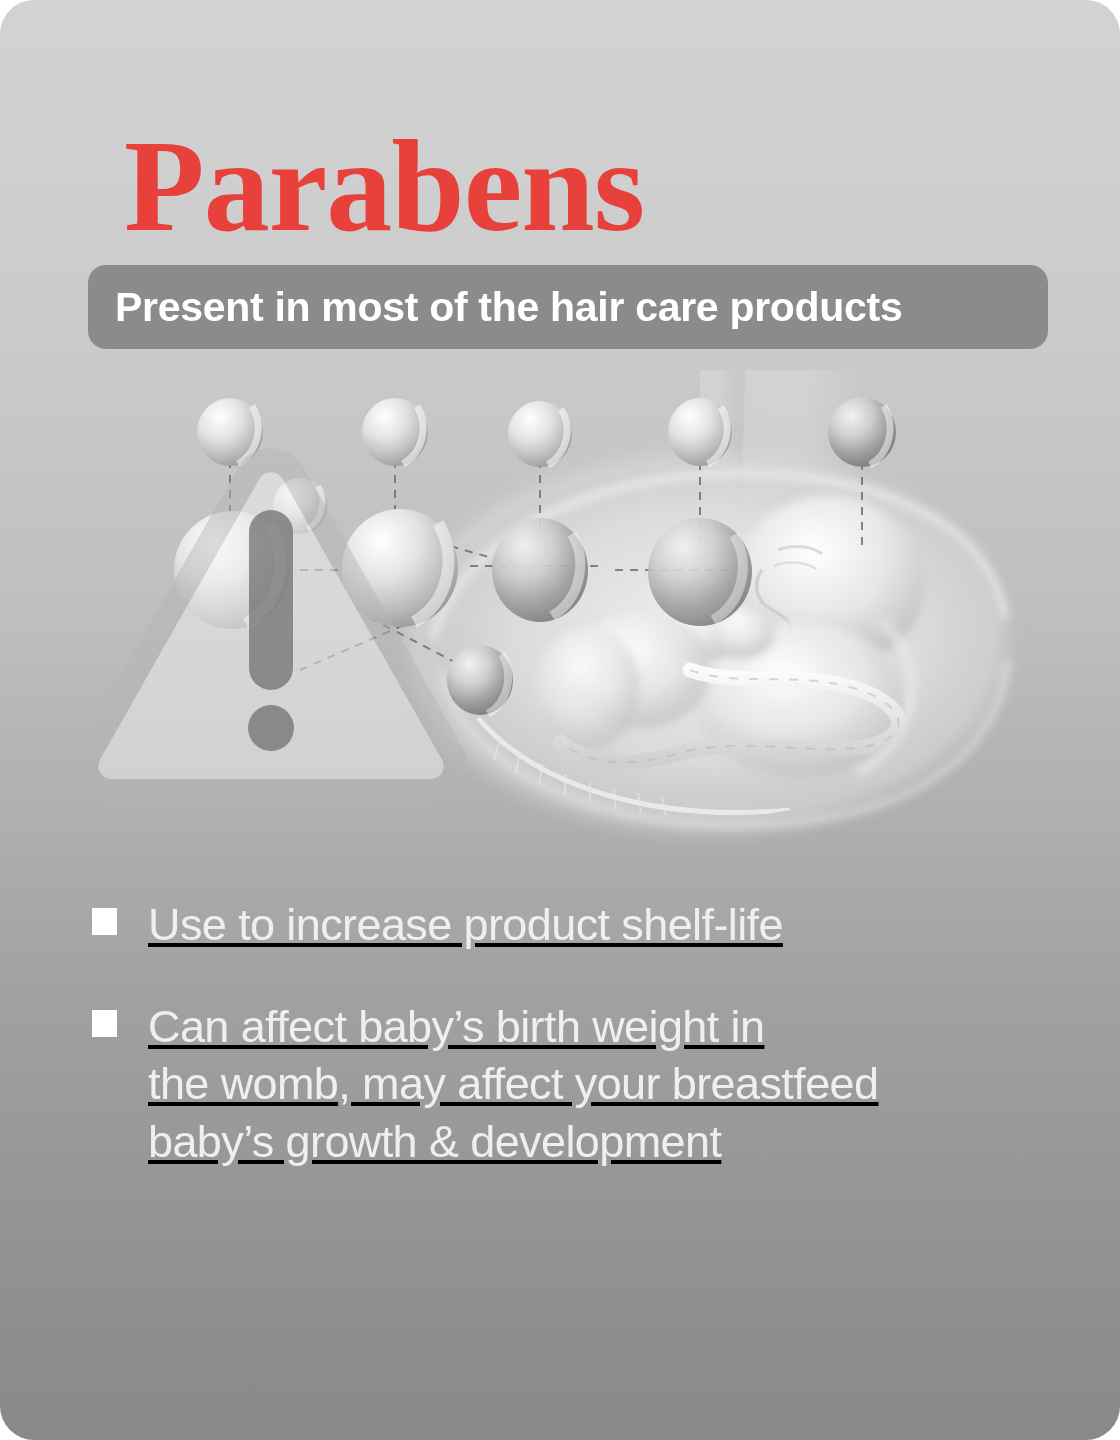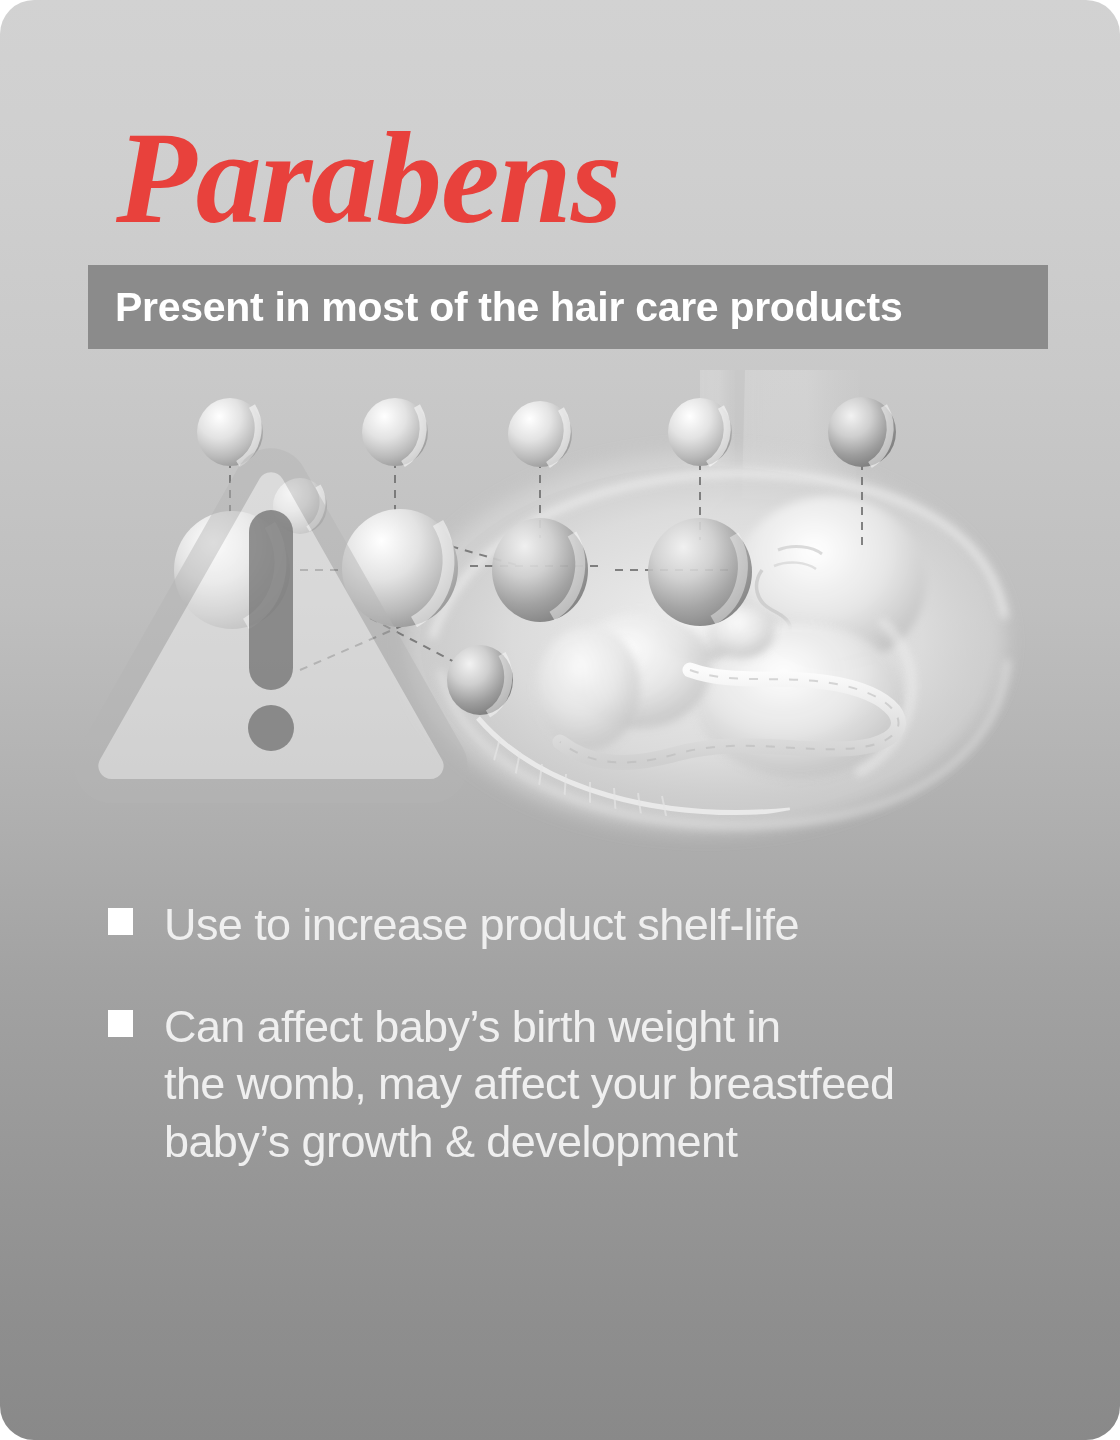--- a/index.html
+++ b/index.html
@@ -44,60 +44,60 @@
     overflow: hidden;
     pointer-events: none;
   }
   .art svg { display: block; }
 
   
   .title {
     position: absolute;
     left: 108px;
     top: 104px;
-    margin: 8px;
+    margin: 16px;
     font-family: "Liberation Serif", "DejaVu Serif", serif;
     font-weight: 700;
     font-size: 132px;
     line-height: 1;
     letter-spacing: -1px;
     color: #e8413c;
     white-space: nowrap;
-    font-style: italic;
   }
 
   .subtitle-band {
     position: absolute;
     left: 88px;
     top: 265px;
     width: 960px;
     height: 84px;
     box-sizing: border-box;
-    border-radius: 0;
+    border-radius: 18px;
     background: #8b8b8b;
     display: flex;
     align-items: center;
     padding-left: 27px;
   }
   .subtitle-text {
     font-family: "Liberation Sans", sans-serif;
     font-weight: 700;
     font-size: 41px;
     line-height: 1;
     color: #ffffff;
     letter-spacing: -0.3px;
     white-space: nowrap;
   }
 
   
   .bullets {
     position: absolute;
-    left: 108px;
+    left: 92px;
     top: 896px;
     width: 1000px;
+    text-decoration: underline;
   }
   .bullet-row {
     display: flex;
     align-items: flex-start;
     margin-bottom: 44px;
   }
   .bullet-row:last-child { margin-bottom: 1px; }
   .bullet-square {
     flex: 0 0 auto;
     width: 25px;

